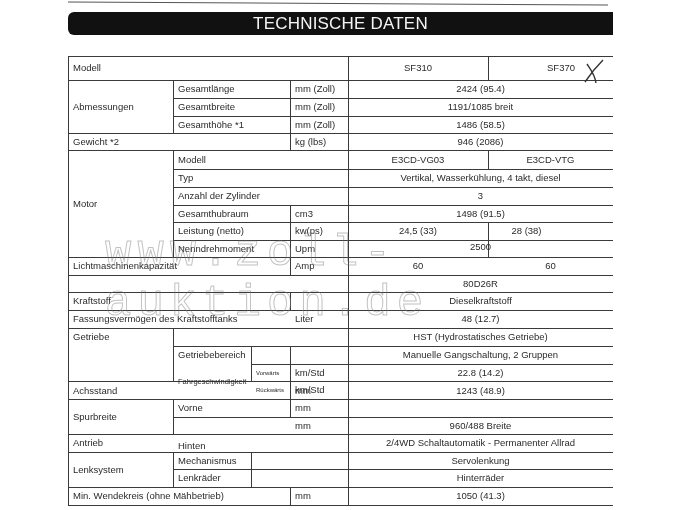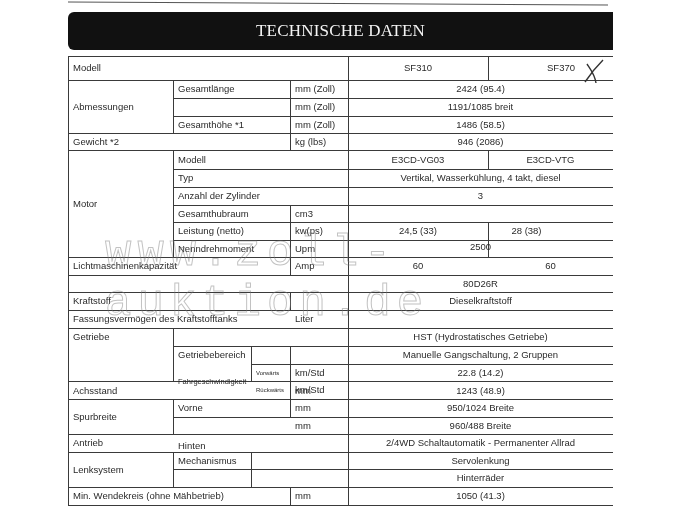--- a/index.html
+++ b/index.html
@@ -2,23 +2,23 @@
 <html><head>
 <meta charset="utf-8">
 <style>
   html, body { margin: 0; padding: 0; }
   body {
     width: 680px; height: 510px; background: #ffffff; position: relative; overflow: hidden;
     font-family: "Liberation Sans", sans-serif; color: #2a2a2a;
   }
   .topline { position: absolute; left: 68px; top: 3px; width: 540px; height: 0; border-top: 1px solid #555; transform: rotate(0.3deg); }
   .banner {
-    position: absolute; left: 68px; top: 12px; width: 545px; height: 38px;
+    position: absolute; left: 68px; top: 12px; width: 545px; height: 23px;
     background: #111111; border-radius: 6px 0 0 6px; color: #f4f4f4;
-    font-size: 17px; display: flex; align-items: center; justify-content: center; letter-spacing: 0.2px; font-family: Liberation Serif, serif;
+    font-size: 17px; display: flex; align-items: center; justify-content: center; letter-spacing: 0.2px;
   }
   .grid { position: absolute; left: 68px; top: 56px; width: 545px; height: 454px; }
   .c {
     position: absolute; box-sizing: border-box; font-size: 9.5px; line-height: 1;
     display: flex; align-items: center; white-space: nowrap; overflow: visible;
   }
   .l { padding-left: 5px; }
   .ctr { justify-content: center; }
   .hl { position: absolute; height: 0; border-top: 1px solid #3a3a3a; }
   .vl { position: absolute; width: 0; border-left: 1px solid #3a3a3a; }
@@ -85,58 +85,61 @@
   <div class="vl" style="left:420px;top:184px;height:17px"></div>
 
   <div class="c l" style="left:0;top:0;width:105px;height:24px">Modell</div>
   <div class="c ctr" style="left:280px;top:0;width:140px;height:24px">SF310</div>
   <div class="c" style="left:420px;top:0;width:125px;height:24px;justify-content:flex-end;padding-right:38px">SF370</div>
 
   <div class="c l" style="left:0;top:24px;width:105px;height:53px">Abmessungen</div>
   <div class="c l" style="left:105px;top:24px;width:117px;height:18px">Gesamtlänge</div>
   <div class="c l" style="left:222px;top:24px;width:58px;height:18px">mm (Zoll)</div>
   <div class="c ctr" style="left:280px;top:24px;width:265px;height:18px">2424 (95.4)</div>
+  <div class="c l" style="left:105px;top:42px;width:117px;height:18px">Gesamtbreite</div>
   <div class="c l" style="left:222px;top:42px;width:58px;height:18px">mm (Zoll)</div>
   <div class="c ctr" style="left:280px;top:42px;width:265px;height:18px">1191/1085 breit</div>
   <div class="c l" style="left:105px;top:60px;width:117px;height:17px">Gesamthöhe *1</div>
   <div class="c l" style="left:222px;top:60px;width:58px;height:17px">mm (Zoll)</div>
   <div class="c ctr" style="left:280px;top:60px;width:265px;height:17px">1486 (58.5)</div>
 
   <div class="c l" style="left:0;top:77px;width:222px;height:17px">Gewicht *2</div>
   <div class="c l" style="left:222px;top:77px;width:58px;height:17px">kg (lbs)</div>
   <div class="c ctr" style="left:280px;top:77px;width:265px;height:17px">946 (2086)</div>
 
   <div class="c l" style="left:0;top:94px;width:105px;height:107px">Motor</div>
   <div class="c l" style="left:105px;top:94px;width:175px;height:19px">Modell</div>
   <div class="c ctr" style="left:280px;top:94px;width:140px;height:19px">E3CD-VG03</div>
   <div class="c ctr" style="left:420px;top:94px;width:125px;height:19px">E3CD-VTG</div>
   <div class="c l" style="left:105px;top:113px;width:175px;height:18px">Typ</div>
   <div class="c ctr" style="left:280px;top:113px;width:265px;height:18px">Vertikal, Wasserkühlung, 4 takt, diesel</div>
   <div class="c l" style="left:105px;top:131px;width:175px;height:18px">Anzahl der Zylinder</div>
   <div class="c ctr" style="left:280px;top:131px;width:265px;height:18px">3</div>
   <div class="c l" style="left:105px;top:149px;width:117px;height:17px">Gesamthubraum</div>
   <div class="c l" style="left:222px;top:149px;width:58px;height:17px">cm3</div>
+  <div class="c ctr" style="left:280px;top:149px;width:265px;height:17px">1498 (91.5)</div>
   <div class="c l" style="left:105px;top:166px;width:117px;height:18px">Leistung (netto)</div>
   <div class="c l" style="left:222px;top:166px;width:58px;height:18px">kw(ps)</div>
   <div class="c ctr" style="left:280px;top:166px;width:140px;height:18px">24,5 (33)</div>
   <div class="c ctr" style="left:396px;top:166px;width:125px;height:18px">28 (38)</div>
   <div class="c l" style="left:105px;top:184px;width:117px;height:17px">Nenndrehmoment</div>
   <div class="c l" style="left:222px;top:184px;width:58px;height:17px">Upm</div>
   <div class="c ctr" style="left:280px;top:184px;width:265px;height:14px">2500</div>
 
   <div class="c l" style="left:0;top:201px;width:222px;height:18px">Lichtmaschinenkapazität</div>
   <div class="c l" style="left:222px;top:201px;width:58px;height:18px">Amp</div>
   <div class="c ctr" style="left:280px;top:201px;width:140px;height:18px">60</div>
   <div class="c ctr" style="left:420px;top:201px;width:125px;height:18px">60</div>
 
   <div class="c ctr" style="left:280px;top:219px;width:265px;height:17px">80D26R</div>
   <div class="c l" style="left:0;top:236px;width:222px;height:18px">Kraftstoff</div>
   <div class="c l" style="left:0;top:254px;width:222px;height:18px">Fassungsvermögen des Kraftstofftanks</div>
   <div class="c ctr" style="left:280px;top:236px;width:265px;height:18px">Dieselkraftstoff</div>
   <div class="c l" style="left:222px;top:254px;width:58px;height:18px">Liter</div>
+  <div class="c ctr" style="left:280px;top:254px;width:265px;height:18px">48 (12.7)</div>
 
   <div class="c l" style="left:0;top:272px;width:105px;height:18px">Getriebe</div>
   <div class="c ctr" style="left:280px;top:272px;width:265px;height:18px">HST (Hydrostatisches Getriebe)</div>
   <div class="c l" style="left:105px;top:290px;width:175px;height:18px">Getriebebereich</div>
   <div class="c ctr" style="left:280px;top:290px;width:265px;height:18px">Manuelle Gangschaltung, 2 Gruppen</div>
   <div class="c l" style="left:105px;top:308px;width:78px;height:35px;font-size:7.5px">Fahrgeschwindigkeit</div>
   <div class="c l tiny" style="left:183px;top:308px;width:39px;height:17px">Vorwärts</div>
   <div class="c l" style="left:222px;top:308px;width:58px;height:17px">km/Std</div>
   <div class="c ctr" style="left:280px;top:308px;width:265px;height:17px">22.8 (14.2)</div>
   <div class="c l tiny" style="left:183px;top:325px;width:39px;height:18px">Rückwärts</div>
@@ -249,31 +252,31 @@
 </div>
 
 <div class="grid">
   <div class="c l" style="left:0;top:326px;width:222px;height:17px">Achsstand</div>
   <div class="c l" style="left:222px;top:326px;width:58px;height:17px">mm</div>
   <div class="c ctr" style="left:280px;top:326px;width:265px;height:17px">1243 (48.9)</div>
 
   <div class="c l" style="left:0;top:343px;width:105px;height:35px">Spurbreite</div>
   <div class="c l" style="left:105px;top:343px;width:117px;height:18px">Vorne</div>
   <div class="c l" style="left:222px;top:343px;width:58px;height:18px">mm</div>
-  <div class="c ctr" style="left:280px;top:343px;width:265px;height:18px">950/1024 Breite</div>
   <div class="c l" style="left:105px;top:381px;width:117px;height:17px">Hinten</div>
   <div class="c l" style="left:222px;top:361px;width:58px;height:17px">mm</div>
   <div class="c ctr" style="left:280px;top:361px;width:265px;height:17px">960/488 Breite</div>
 
   <div class="c l" style="left:0;top:378px;width:280px;height:18px">Antrieb</div>
   <div class="c ctr" style="left:280px;top:378px;width:265px;height:18px">2/4WD Schaltautomatik - Permanenter Allrad</div>
 
   <div class="c l" style="left:0;top:396px;width:105px;height:35px">Lenksystem</div>
   <div class="c l" style="left:105px;top:396px;width:78px;height:17px">Mechanismus</div>
   <div class="c ctr" style="left:280px;top:396px;width:265px;height:17px">Servolenkung</div>
+  <div class="c l" style="left:105px;top:413px;width:78px;height:18px">Lenkräder</div>
   <div class="c ctr" style="left:280px;top:413px;width:265px;height:18px">Hinterräder</div>
 
   <div class="c l" style="left:0;top:431px;width:222px;height:18px">Min. Wendekreis (ohne Mähbetrieb)</div>
   <div class="c l" style="left:222px;top:431px;width:58px;height:18px">mm</div>
   <div class="c ctr" style="left:280px;top:431px;width:265px;height:18px">1050 (41.3)</div>
 </div>
 
 <svg class="xmark" viewBox="0 0 26 26">
   <path d="M22 2 C16 8, 10 15, 4 24" stroke="#333" stroke-width="1.4" fill="none"></path>
   <path d="M6 6 C10 12, 14 17, 15 25" stroke="#333" stroke-width="1.4" fill="none"></path>

